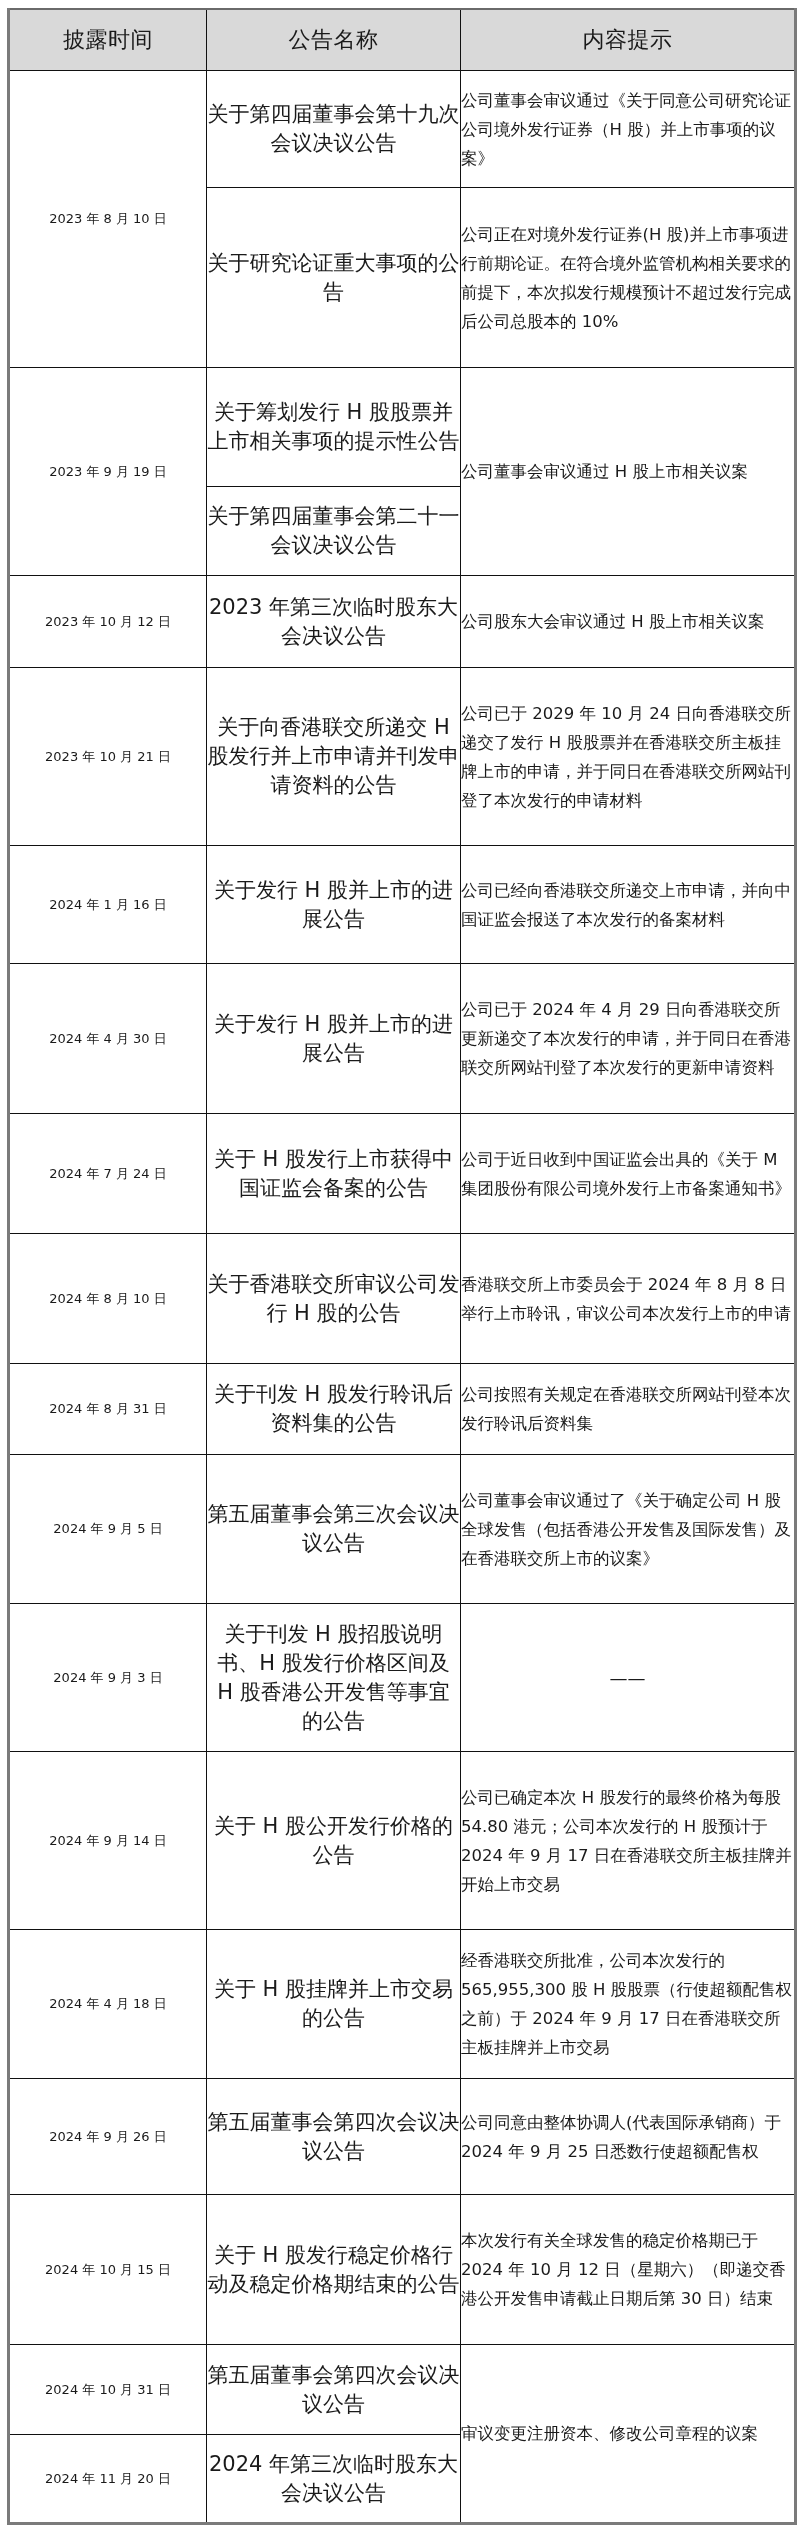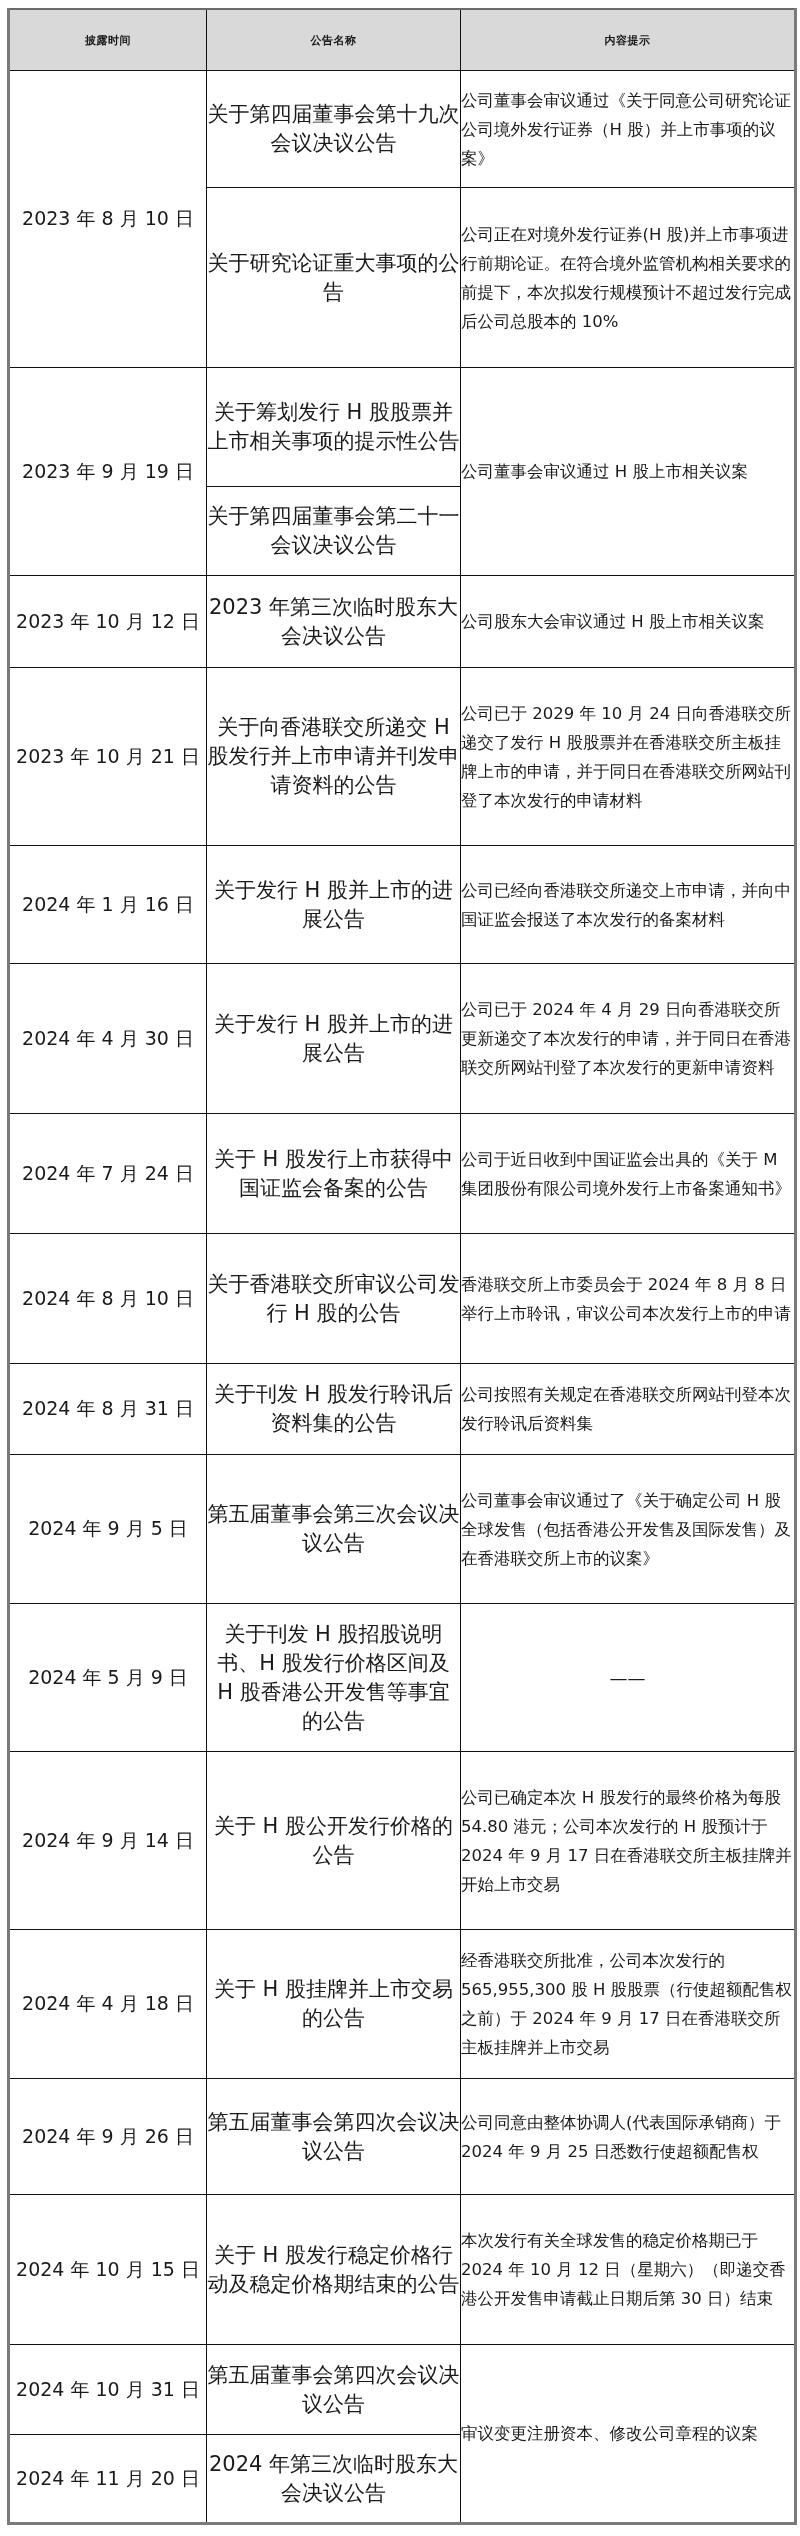--- a/index.html
+++ b/index.html
@@ -6,23 +6,23 @@
   body { width: 800px; height: 2536px; position: relative; overflow: hidden;
          font-family: "DejaVu Sans", "Liberation Sans", sans-serif; color: #1a1a1a; }
   table.ann { position: absolute; left: 7px; top: 8px; width: 787px;
               border-collapse: collapse; table-layout: fixed;
               border-left: 3px solid #7a7a7a; border-right: 3px solid #7a7a7a;
               border-top: 2px solid #6a6a6a; border-bottom: 3px solid #7a7a7a; }
   table.ann col.c1 { width: 198px; }
   table.ann col.c2 { width: 254px; }
   table.ann col.c3 { width: 335px; }
   table.ann th, table.ann td { border: 1.5px solid #111; padding: 0; vertical-align: middle; }
-  table.ann th { background: #d9d9d9; height: 60px; font-size: 11px; font-weight: bold;
+  table.ann th { background: #d9d9d9; height: 60px; font-size: 22px; font-weight: normal;
                  text-align: center; letter-spacing: 0.5px; }
-  td.date { text-align: center; font-size: 19px; }
+  td.date { text-align: center; font-size: 13px; }
   td.name { text-align: center; font-size: 21px; line-height: 29px; padding: 0 8px; }
   td.note { text-align: left; font-size: 16.5px; line-height: 29px; padding: 0 6px 0 8px; }
   td.dash { text-align: center; font-size: 18px; }
 </style>
 </head>
 <body>
 
 <table class="ann">
   <colgroup>
       <col class="c1">
@@ -91,21 +91,21 @@
       <td class="date">2024 年 8 月 31 日</td>
       <td class="name">关于刊发 H 股发行聆讯后资料集的公告</td>
       <td class="note">公司按照有关规定在香港联交所网站刊登本次发行聆讯后资料集</td>
     </tr>
     <tr style="height:149px">
       <td class="date">2024 年 9 月 5 日</td>
       <td class="name">第五届董事会第三次会议决议公告</td>
       <td class="note">公司董事会审议通过了《关于确定公司 H 股全球发售（包括香港公开发售及国际发售）及在香港联交所上市的议案》</td>
     </tr>
     <tr style="height:148px">
-      <td class="date">2024 年 5 月 9 日</td>
+      <td class="date">2024 年 9 月 3 日</td>
       <td class="name">关于刊发 H 股招股说明书、H 股发行价格区间及 H 股香港公开发售等事宜的公告</td>
       <td class="dash">——</td>
     </tr>
     <tr style="height:178px">
       <td class="date">2024 年 9 月 14 日</td>
       <td class="name">关于 H 股公开发行价格的公告</td>
       <td class="note">公司已确定本次 H 股发行的最终价格为每股 54.80 港元；公司本次发行的 H 股预计于 2024 年 9 月 17 日在香港联交所主板挂牌并开始上市交易</td>
     </tr>
     <tr style="height:149px">
       <td class="date">2024 年 4 月 18 日</td>

